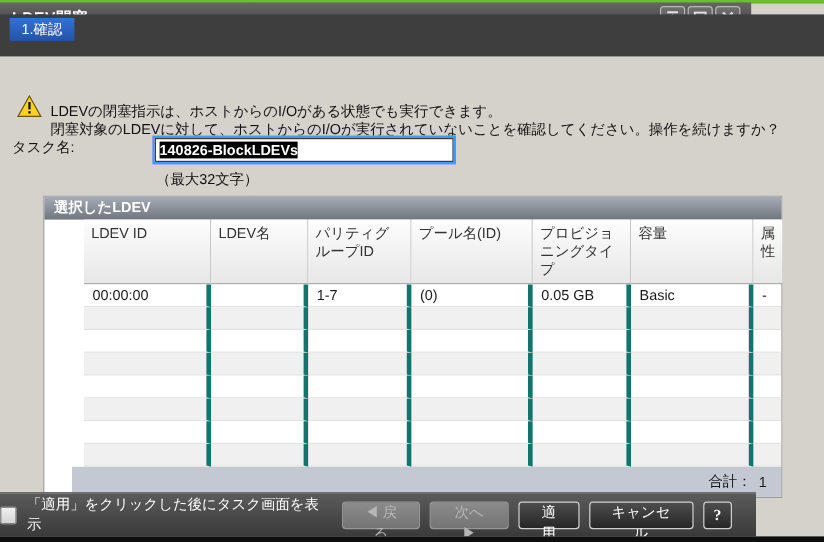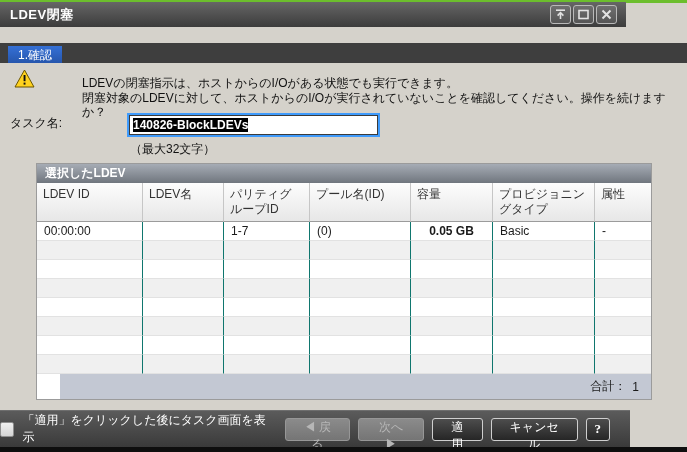--- a/index.html
+++ b/index.html
@@ -14,59 +14,59 @@
               background: linear-gradient(#666666, #3C3C3C); }
   .title { position: absolute; left: 10px; top: 0; line-height: 25px; color: #FFFFFF;
            font-size: 13px; font-weight: bold; letter-spacing: .5px; }
   .win-controls { position: absolute; right: 9px; top: 3px; display: flex; gap: 2px; }
   .win-btn { width: 21px; height: 19px; border: 1px solid #B9B9B9; border-radius: 3px;
              background: rgba(255,255,255,0.10); display: flex; align-items: center;
              justify-content: center; cursor: pointer; padding: 0; }
   .win-btn svg { display: block; }
 
   
-  .stepbar { position: absolute; top: 43px; left: 0; width: 687px; height: 35px; background: #3E3E3E; }
+  .stepbar { position: absolute; top: 12px; left: 0; width: 687px; height: 35px; background: #3E3E3E; }
   .step-badge { position: absolute; left: 8px; top: 3px; height: 19px; line-height: 19px;
                 padding: 0 10px; background: linear-gradient(#3570D6, #2453A8);
                 color: #FFFFFF; font-size: 12px; }
 
   
   .content { position: absolute; top: 63px; left: 0; width: 687px; height: 347px; background: #D5D2CB; }
 
-  .warning { position: absolute; left: 14px; top: 6px; display: flex; gap: 40px; }
+  .warning { position: absolute; left: 14px; top: 16px; display: flex; }
   .warn-icon { width: 21px; height: 19px; margin-right: 7px; }
   .warn-text { font-size: 12px; color: #111; line-height: 14px; padding-top: 7px; }
   .warn-text div { margin-bottom: 1px; }
 
   .task-label { position: absolute; left: 10px; top: 52px; font-size: 12px; color: #111; }
   .task-input { position: absolute; left: 127px; top: 50px; width: 253px; height: 24px;
                 border: 2px solid #3F9BFC; background: #f0abfc; }
   .task-input .inner { width: 100%; height: 100%; border: 1px solid #3B3B3B;
                        background: #FFFFFF; padding: 2px 3px; font-size: 12px; overflow: hidden; }
   .selected-text { background: #000000; color: #FFFFFF; font-weight: bold; white-space: nowrap; }
   .task-hint { position: absolute; left: 130px; top: 78px; font-size: 12px; color: #111; }
 
   
   .table { position: absolute; left: 36px; top: 100px; width: 616px; border: 1px solid #9B9B9B;
            background: #FFFFFF; }
   .table-title { height: 19px; line-height: 19px; padding: 0 8px; color: #FFFFFF;
                  font-size: 12px; font-weight: bold;
                  background: linear-gradient(#A6ACB5, #70767E); }
-  .grid-row { display: grid; grid-template-columns: 106px 81px 86px 101px 82px 102px 1fr; }
+  .grid-row { display: grid; grid-template-columns: 106px 81px 86px 101px 82px 102px 1fr; padding-left: 33px; }
   .th { min-height: 39px; padding: 4px 6px; font-size: 12px; color: #333;
         background: linear-gradient(#FDFDFD, #E7E7E7);
         border-right: 1px solid #C6C6C6; border-bottom: 1px solid #9B9B9B;
         word-break: break-all; line-height: 15px; }
   .th:last-child { border-right: none; }
   .td { height: 19px; line-height: 18px; padding: 0 7px; font-size: 12px; color: #1A1A1A;
-        background: #FFFFFF; border-right: 1px solid #0f766e; border-bottom: 1px solid #E2E2E2;
+        background: #FFFFFF; border-right: 4px solid #0f766e; border-bottom: 1px solid #E2E2E2;
         overflow: hidden; white-space: nowrap; }
   .td:last-child { border-right: none; }
   .tr.alt .td { background: #F0F0F0; }
-  .td.col4 { text-align: center; font-weight: bold; }
+  .td.col4 { text-align: left; }
   .table-footer { height: 25px; background: #C3C8D3; display: flex; justify-content: flex-end;
                   align-items: center; gap: 6px; padding: 0 12px; font-size: 12px; color: #1A1A1A; margin-left: 23px; }
 
   
   .bottombar { position: absolute; top: 410px; left: 0; width: 630px; height: 37px;
                background: linear-gradient(#5B5B5B, #3A3A3A); border-top: 1px solid #6E6E6E;
                display: flex; align-items: center; justify-content: flex-end;
                gap: 8px; padding-right: 20px; }
   .checkbox { width: 15px; height: 15px; background: linear-gradient(#F0F0F0, #D5D5D5);
               border: 1px solid #8F8F8F; border-radius: 2px; cursor: pointer; }
@@ -137,22 +137,22 @@
     </div>
     <div class="task-hint">（最大32文字）</div>
 
     <div class="table">
       <div class="table-title">選択したLDEV</div>
       <div class="grid-row" id="table-header">
           <div class="th col0">LDEV ID</div>
           <div class="th col1">LDEV名</div>
           <div class="th col2">パリティグループID</div>
           <div class="th col3">プール名(ID)</div>
+          <div class="th col5">プロビジョニングタイプ</div>
           <div class="th col4">容量</div>
-          <div class="th col5">プロビジョニングタイプ</div>
           <div class="th col6">属性</div>
         </div>
       <div id="table-body">
           <div class="grid-row tr">
             <div class="td col0">00:00:00</div>
             <div class="td col1"></div>
             <div class="td col2">1-7</div>
             <div class="td col3">(0)</div>
             <div class="td col4">0.05 GB</div>
             <div class="td col5">Basic</div>

